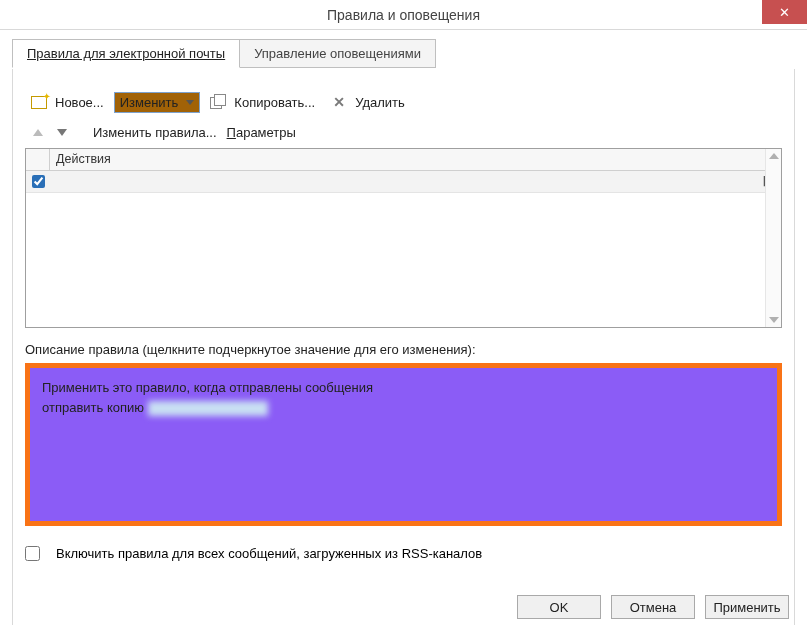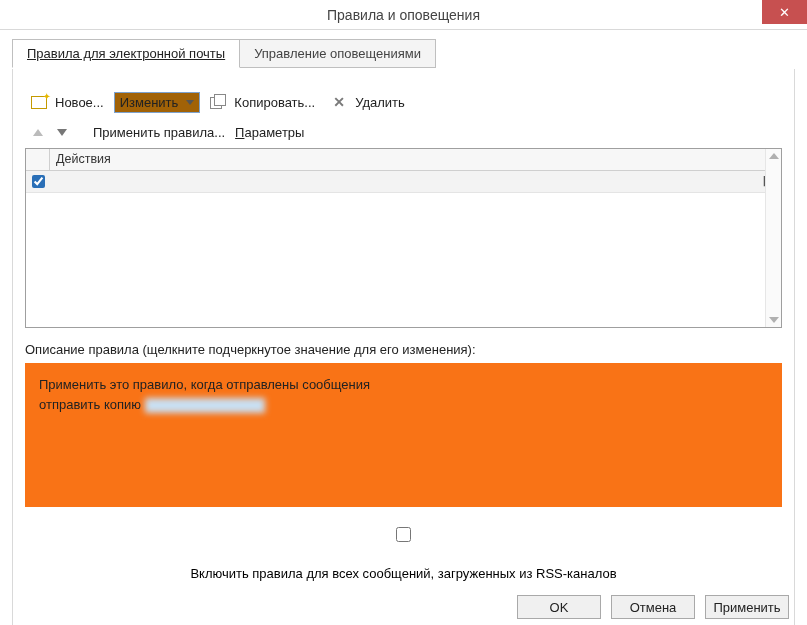--- a/index.html
+++ b/index.html
@@ -40,23 +40,23 @@
 .gr-check input { accent-color:#2a6fb7; }
 .gr-name { flex:0 0 460px; padding-left:4px; color:#222; display:flex; gap:6px; }
 .gr-name .hint { color:#777; }
 .gr-actions { flex:1; display:flex; justify-content:flex-end; padding-right:6px; }
 .tool-icon { width:16px; height:16px; display:inline-flex; align-items:center; justify-content:center; color:#555; font-size:13px; letter-spacing:-2px; }
 .scroll-gutter { position:absolute; right:0; top:0; bottom:0; width:16px; border-left:1px solid #e6e6e6; background:#fafafa; }
 .scroll-arrow { position:absolute; left:3px; width:0; height:0; border-left:5px solid transparent; border-right:5px solid transparent; }
 .scroll-arrow.top { top:4px; border-bottom:6px solid #b0b0b0; }
 .scroll-arrow.bot { bottom:4px; border-top:6px solid #b0b0b0; }
 .desc-label { margin-top:14px; color:#222; }
-.desc-box { border:2px solid #f97316; height:144px; margin-top:6px; padding:10px 12px; background:#f97316; color:#222; line-height:1.5; }
+.desc-box { border:5px solid #f97316; height:163px; margin-top:6px; padding:10px 12px; background:#8b5cf6; color:#222; line-height:1.5; }
 .desc-box .blur { display:inline-block; width:120px; height:15px; background:#c9e0f3; filter:blur(3px); vertical-align:middle; }
-.rss-row { margin-top:20px; display:flex; align-items:center; gap:24px;flex-direction:column; }
+.rss-row { margin-top:20px; display:flex; align-items:center; gap:16px; }
 .rss-row input[type=checkbox] { width:15px; height:15px; }
 .footer { position:absolute; right:18px; bottom:6px; display:flex; gap:10px; }
 .footer button { min-width:84px; height:24px; background:#f0f0f0; border:1px solid #a9a9a9; color:#222; cursor:pointer; font-size:13px; }
 .pad-top { height:10px; }
 </style>
 </head>
 <body>
 
 <div class="titlebar">
   <span class="title">Правила и оповещения</span>
@@ -89,21 +89,21 @@
       <div class="tbtn">
         <span class="micon icon-delete"></span>
         <span>Удалить</span>
       </div>
     </div>
 
     <div class="subbar">
       <span class="arrow up"></span>
       <span class="arrow down"></span>
       <span style="width:6px"></span>
-      <span class="linkish"><span>Применить правила...</span></span>
+      <span class="linkish"><span>Изменить правила...</span></span>
       <span class="linkish"><span class="underline-letter">П</span><span>араметры</span></span>
     </div>
 
     <div class="grid">
       <div class="grid-header">
         <div class="gh-cell gh0"></div>
         <div class="gh-cell gh2">Действия</div>
       </div>
       <div class="grid-row">
         <div class="gr-check">

